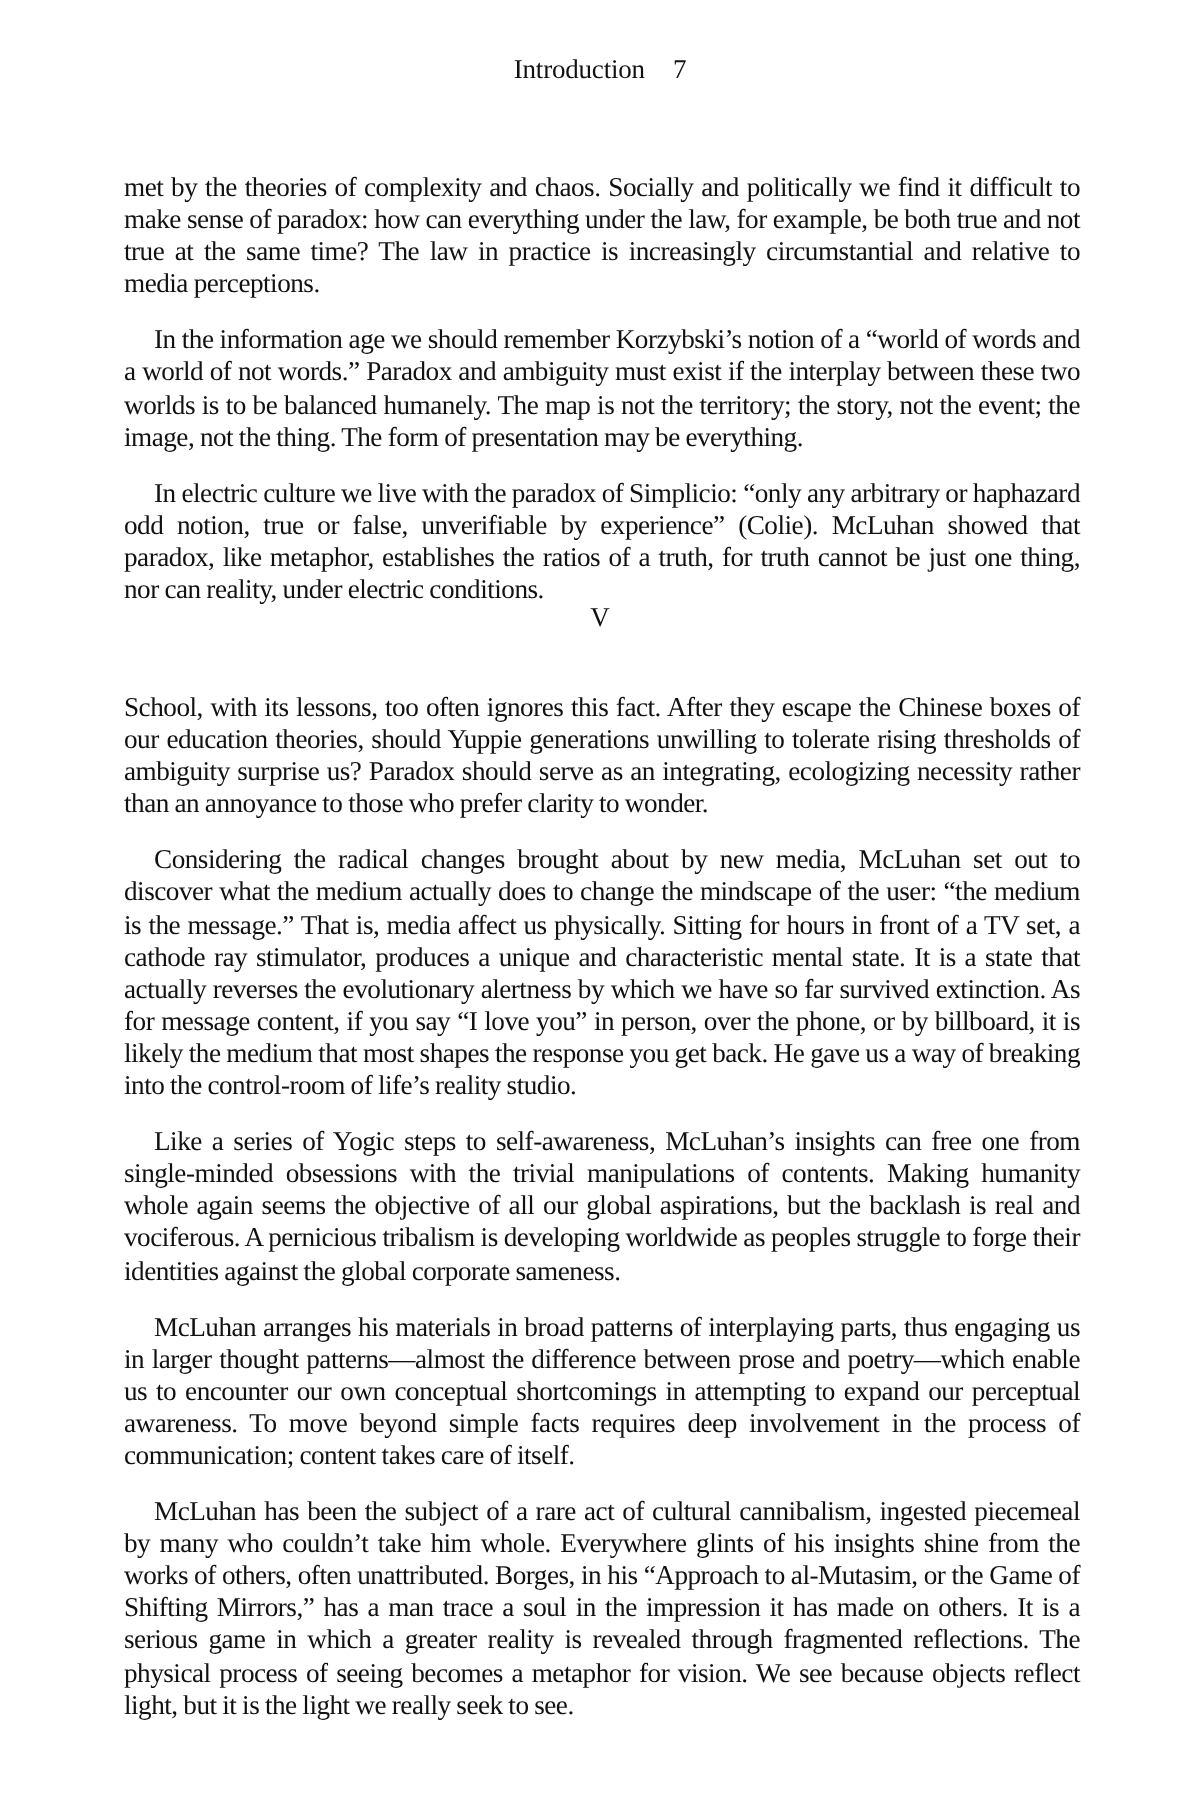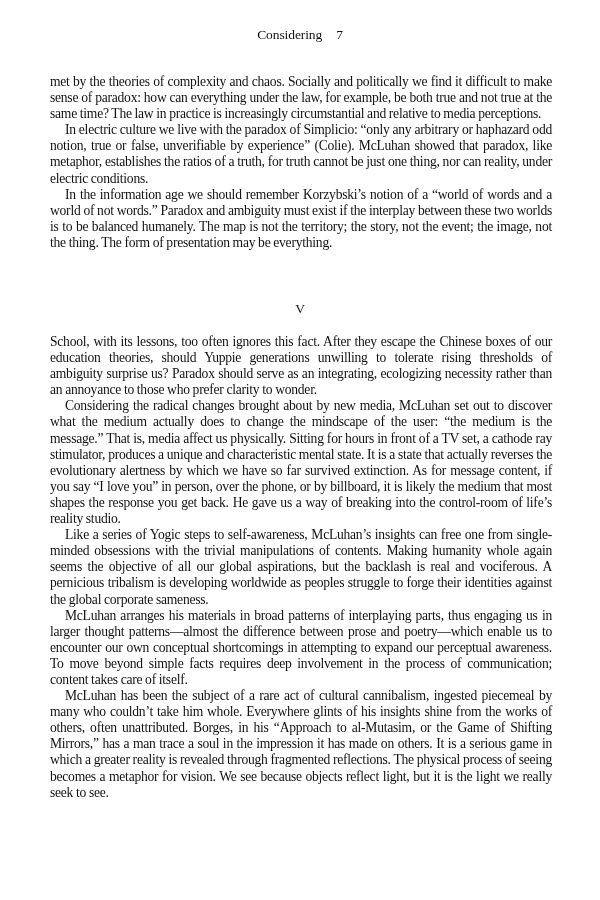--- a/index.html
+++ b/index.html
@@ -32,21 +32,21 @@
       position: absolute;
       left: 50px;
       width: 502px;
       font-size: 13.6px;
       line-height: 16.1px;
       text-align: justify;
       letter-spacing: -0.25px;
       word-spacing: -0.3px;
     }
     .body-text p {
-      margin: 0;
+      margin: 12px;
       text-indent: 0;
     }
     .body-text p.indent {
       text-indent: 15px;
     }
     .block-a {
       top: 74px;
     }
     .section-numeral {
       position: absolute;
@@ -58,27 +58,27 @@
       line-height: 16px;
     }
     .block-b {
       top: 334px;
     }
   </style>
 </head>
 <body>
 
 <div class="running-head">
-  <span>Considering</span><span class="page-num">7</span>
+  <span>Introduction</span><span class="page-num">7</span>
 </div>
 
 <div class="body-text block-a">
   <p>met by the theories of complexity and chaos. Socially and politically we find it difficult to make sense of paradox: how can everything under the law, for example, be both true and not true at the same time? The law in practice is increasingly circumstantial and relative to media perceptions.</p>
+  <p class="indent">In the information age we should remember Korzybski’s notion of a “world of words and a world of not words.” Paradox and ambiguity must exist if the interplay between these two worlds is to be balanced humanely. The map is not the territory; the story, not the event; the image, not the thing. The form of presentation may be everything.</p>
   <p class="indent">In electric culture we live with the paradox of Simplicio: “only any arbitrary or haphazard odd notion, true or false, unverifiable by experience” (Colie). McLuhan showed that paradox, like metaphor, establishes the ratios of a truth, for truth cannot be just one thing, nor can reality, under electric conditions.</p>
-  <p class="indent">In the information age we should remember Korzybski’s notion of a “world of words and a world of not words.” Paradox and ambiguity must exist if the interplay between these two worlds is to be balanced humanely. The map is not the territory; the story, not the event; the image, not the thing. The form of presentation may be everything.</p>
 </div>
 
 <div class="section-numeral">V</div>
 
 <div class="body-text block-b">
   <p>School, with its lessons, too often ignores this fact. After they escape the Chinese boxes of our education theories, should Yuppie generations unwilling to tolerate rising thresholds of ambiguity surprise us? Paradox should serve as an integrating, ecologizing necessity rather than an annoyance to those who prefer clarity to wonder.</p>
   <p class="indent">Considering the radical changes brought about by new media, McLuhan set out to discover what the medium actually does to change the mindscape of the user: “the medium is the message.” That is, media affect us physically. Sitting for hours in front of a TV set, a cathode ray stimulator, produces a unique and characteristic mental state. It is a state that actually reverses the evolutionary alertness by which we have so far survived extinction. As for message content, if you say “I love you” in person, over the phone, or by billboard, it is likely the medium that most shapes the response you get back. He gave us a way of breaking into the control-room of life’s reality studio.</p>
   <p class="indent">Like a series of Yogic steps to self-awareness, McLuhan’s insights can free one from single-minded obsessions with the trivial manipulations of contents. Making humanity whole again seems the objective of all our global aspirations, but the backlash is real and vociferous. A pernicious tribalism is developing worldwide as peoples struggle to forge their identities against the global corporate sameness.</p>
   <p class="indent">McLuhan arranges his materials in broad patterns of interplaying parts, thus engaging us in larger thought patterns—almost the difference between prose and poetry—which enable us to encounter our own conceptual shortcomings in attempting to expand our perceptual awareness. To move beyond simple facts requires deep involvement in the process of communication; content takes care of itself.</p>
   <p class="indent">McLuhan has been the subject of a rare act of cultural cannibalism, ingested piecemeal by many who couldn’t take him whole. Everywhere glints of his insights shine from the works of others, often unattributed. Borges, in his “Approach to al-Mutasim, or the Game of Shifting Mirrors,” has a man trace a soul in the impression it has made on others. It is a serious game in which a greater reality is revealed through fragmented reflections. The physical process of seeing becomes a metaphor for vision. We see because objects reflect light, but it is the light we really seek to see.</p>

